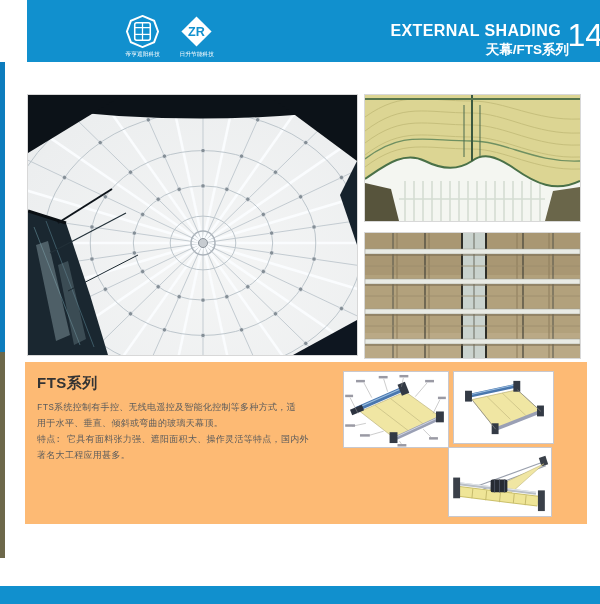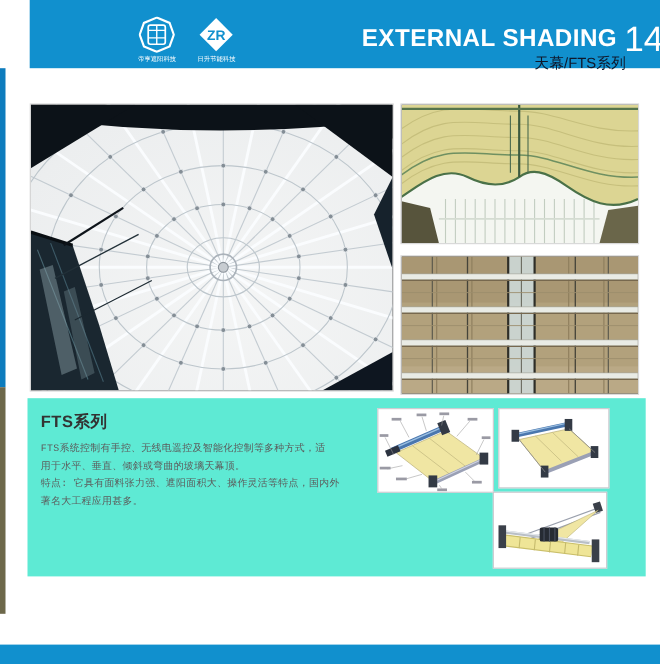--- a/index.html
+++ b/index.html
@@ -8,38 +8,38 @@
   .abs{position:absolute;}
 
   
   .header{left:0;top:0;width:600px;height:62px;background:#1190ce;margin-left:27px;}
   .logos{left:95px;top:15px;display:flex;gap:14px;}
   .logo-block{width:40px;text-align:center;}
   .logo-glyph{width:33px;height:33px;margin:0 auto;display:block;}
   .logo-caption{color:#ffffff;font-size:7px;letter-spacing:0;white-space:nowrap;
                 display:block;margin-top:2px;transform:scale(.82);transform-origin:center top;}
   .hdr-title{right:66px;top:22px;text-align:right;}
-  .hdr-title-en{color:#ffffff;font-size:22px;font-weight:bold;letter-spacing:.4px;display:block;}
-  .hdr-title-cn{color:#0f172a;font-size:13.5px;font-weight:normal;display:block;margin-top:1px;margin-right:-8px;}
+  .hdr-title-en{color:#ffffff;font-size:16px;font-weight:bold;letter-spacing:.4px;display:block;}
+  .hdr-title-cn{color:#ffffff;font-size:13.5px;font-weight:bold;display:block;margin-top:1px;margin-right:-8px;}
   .hdr-page{right:24px;top:17px;color:#ffffff;font-size:32px;font-weight:400;}
 
   
   .strip-blue{left:0;top:62px;width:5px;height:290px;background:#0d7cbd;}
   .strip-olive{left:0;top:352px;width:5px;height:206px;background:#6d684a;}
   .footer-bar{left:0;top:586px;width:600px;height:18px;background:#1190ce;}
 
   
   .photo{overflow:hidden;background:#222;outline:1px solid #d8d8d8;}
   .photo svg{display:block;}
   .photo1{left:28px;top:95px;width:329px;height:260px;}
   .photo2{left:365px;top:95px;width:215px;height:126px;}
   .photo3{left:365px;top:233px;width:215px;height:125px;}
 
   
-  .panel{left:25px;top:362px;width:562px;height:162px;background:#5eead4;}
+  .panel{left:25px;top:362px;width:562px;height:162px;background:#fdba74;}
   .panel-heading{left:12px;top:12px;font-size:15px;font-weight:600;color:#333333;letter-spacing:.5px;}
   .panel-body{left:12px;top:38px;width:292px;font-size:9px;line-height:16px;color:#5c5c5c;
               white-space:pre-line;letter-spacing:.3px;font-family:Liberation Mono, monospace;}
 
   
   .diagram{background:#ffffff;border:1px solid #c8c8ce;box-sizing:border-box;}
   .diag1{left:318px;top:9px;width:106px;height:77px;}
   .diag2{left:428px;top:9px;width:101px;height:73px;}
   .diag3{left:423px;top:85px;width:104px;height:70px;}
 </style>

